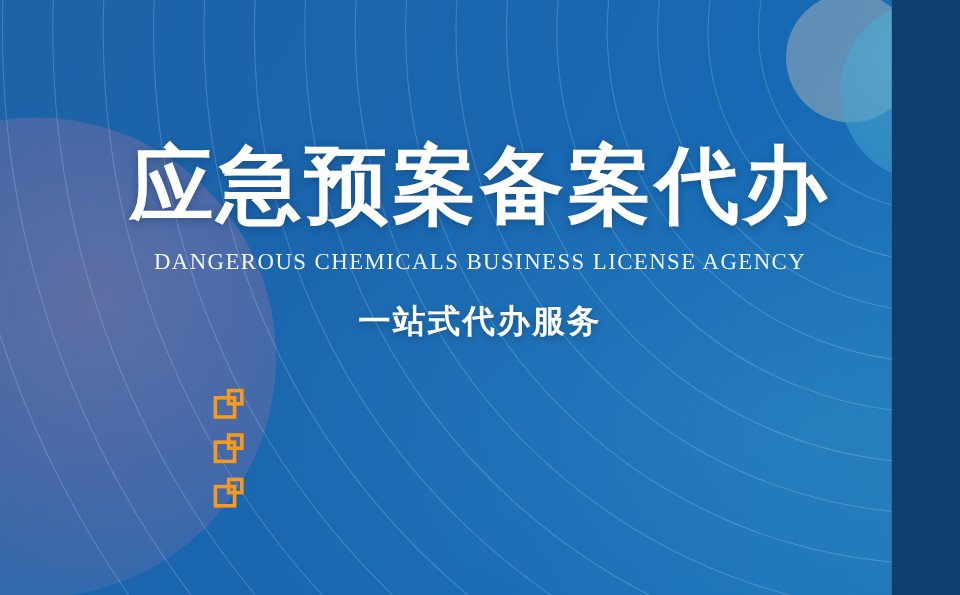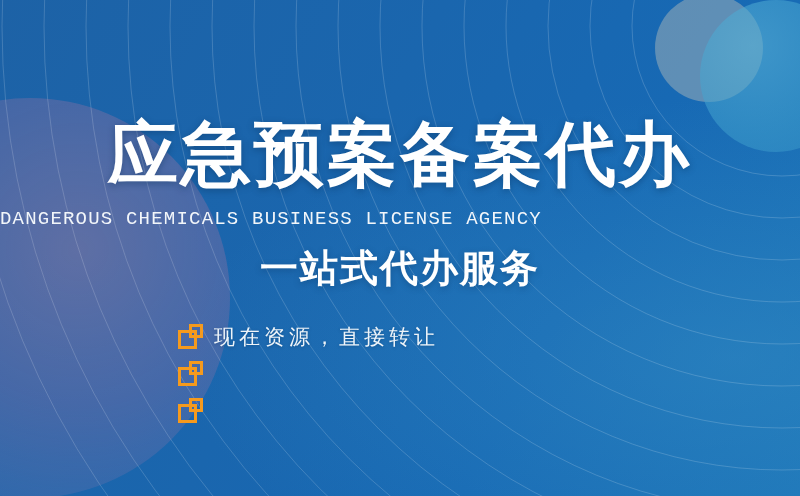--- a/index.html
+++ b/index.html
@@ -1,20 +1,20 @@
 <!DOCTYPE html>
 <html><head>
 <meta charset="utf-8">
 <style>
   html,body{margin:0;padding:0;background:#0d3f70;}
   *{box-sizing:border-box;}
 
   .banner{
     position:relative;
-    width:800px;height:496px;
+    width:743px;height:496px;
     overflow:hidden;
     font-family:"Liberation Sans","DejaVu Sans",sans-serif;
     background:#737373;
   }
 
   
   .bg-base{
     position:absolute;inset:0;
     background:
       radial-gradient(120% 90% at 92% 72%, rgba(60,150,200,.38) 0%, rgba(60,150,200,0) 58%),
@@ -58,33 +58,34 @@
     text-align:center;
     font-size:70px;line-height:80px;
     font-weight:bold;
     color:#ffffff;
     letter-spacing:3px;
     text-shadow:0 2px 7px rgba(8,45,85,.40);
   }
 
   .subtitle-en{
     position:absolute;left:0;top:207px;width:800px;
-    font-family:Liberation Mono, monospace;
+    text-align:center;
+    font-family:Liberation Serif, serif;
     font-size:19px;line-height:24px;
     font-weight:normal;
     color:#f2f6fa;
     letter-spacing:1.2px;
     font-variant:small-caps;
     text-transform:uppercase;
   }
 
   .subtitle-cn{
     position:absolute;left:0;top:243px;width:800px;
     text-align:center;
-    font-size:38px;line-height:50px;
+    font-size:27px;line-height:50px;
     font-weight:bold;
     color:#ffffff;
     letter-spacing:2px;
     text-shadow:0 2px 6px rgba(8,45,85,.35);
   }
 
   .bullets{
     position:absolute;left:178px;top:318px;
   }
   .bullet{
@@ -160,21 +161,20 @@
 
     <div class="subtitle-cn">一站式代办服务</div>
 
     <div class="bullets">
 
       <div class="bullet">
         <span class="bullet-icon">
           <span class="sq-big"></span>
             <span class="sq-small"></span>
         </span>
-        <span class="bullet-text">现在资源，直接转让</span>
       </div>
 
       <div class="bullet">
         <span class="bullet-icon">
           <span class="sq-big"></span>
             <span class="sq-small"></span>
         </span>
       </div>
 
       <div class="bullet">

